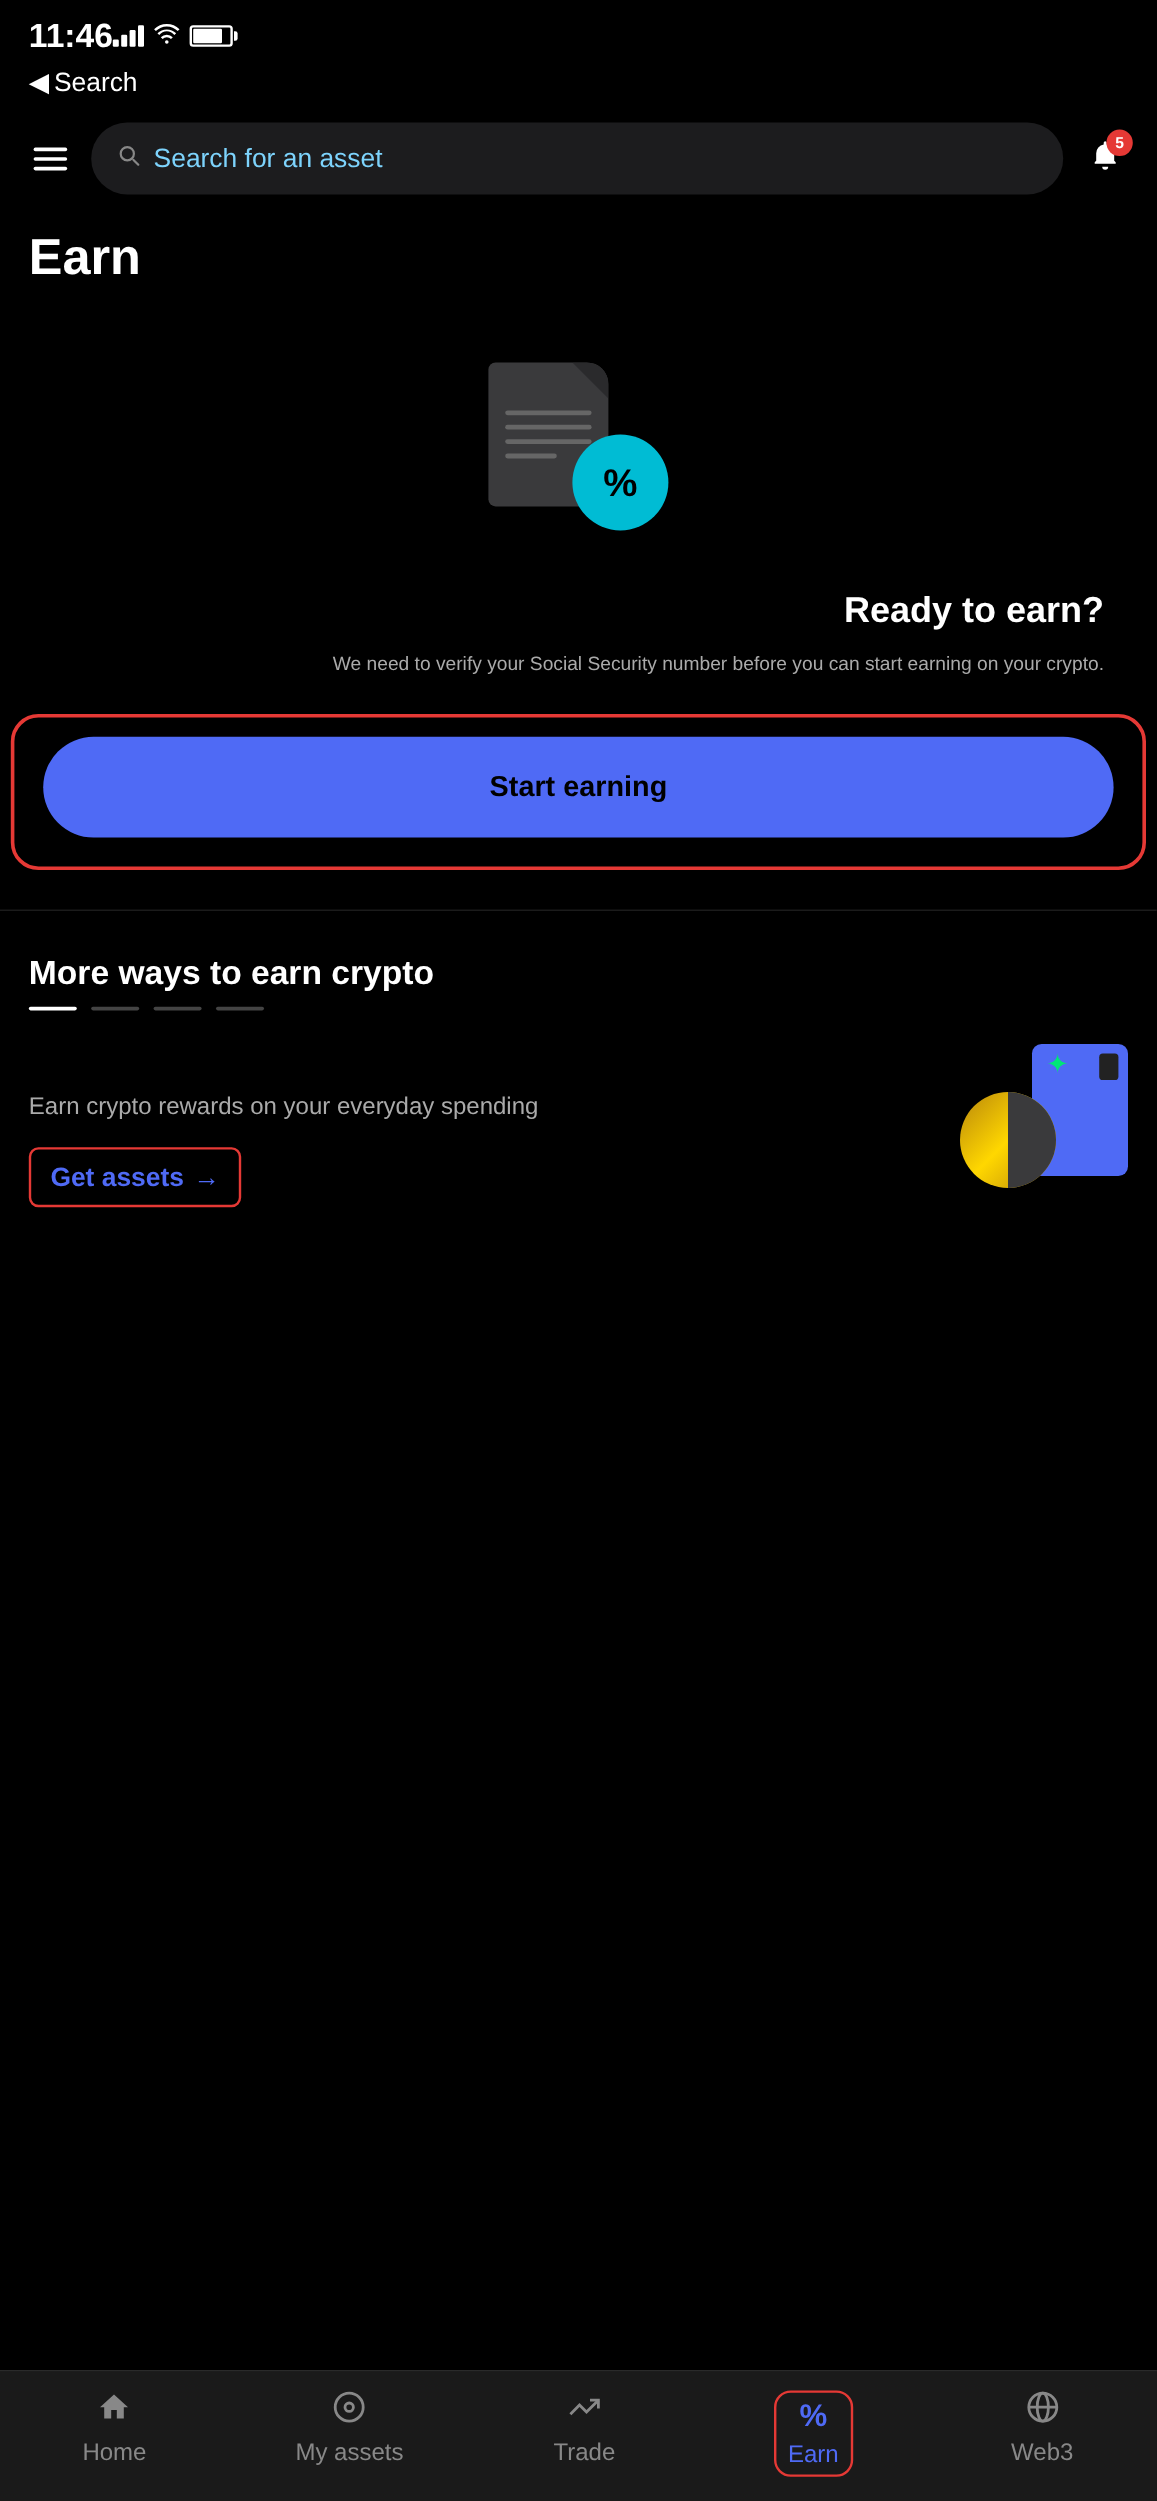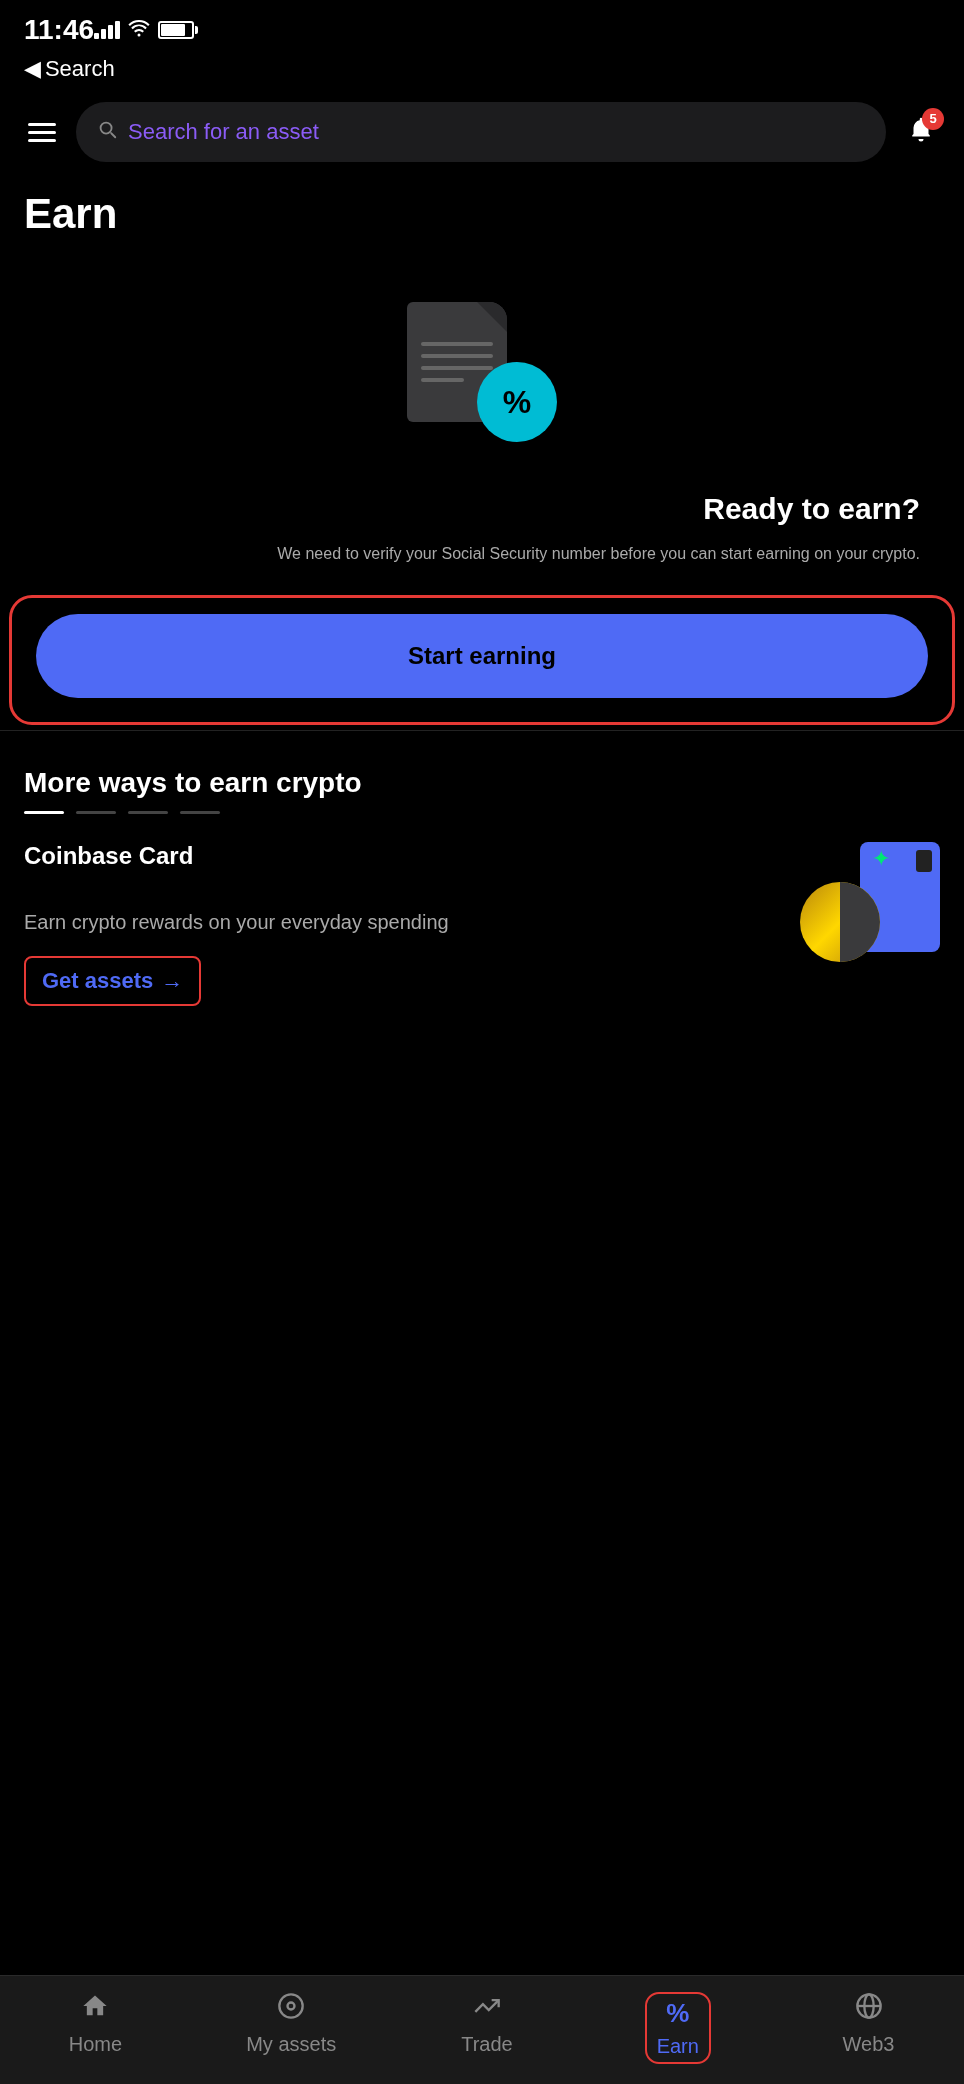--- a/index.html
+++ b/index.html
@@ -136,21 +136,21 @@
       gap: 10px;
       cursor: text;
     }
 
     .search-icon-svg {
       color: #888;
       font-size: 22px;
     }
 
     .search-placeholder {
-      color: #8b5cf6;
+      color: #7dd3fc;
       font-size: 22px;
     }
 
     .notification-btn {
       position: relative;
       cursor: pointer;
       padding: 4px;
     }
 
     .bell-icon {
@@ -265,21 +265,21 @@
     .earn-promo-desc {
       font-size: 16px;
       color: #aaa;
       line-height: 1.5;
     }
 
     
     .start-earning-wrapper {
       padding: 16px 24px 24px;
       outline: 3px solid #e53935;
-      margin: 0 12px 8px;
+      margin: 0 12px 36px;
       border-radius: 20px;
     }
 
     .start-earning-btn {
       width: 100%;
       background: #4f6af5;
       color: #000;
       border: none;
       border-radius: 50px;
       padding: 28px;
@@ -578,21 +578,20 @@
   <div class="tab-indicators">
     <div class="tab-indicator active"></div>
     <div class="tab-indicator inactive"></div>
     <div class="tab-indicator inactive"></div>
     <div class="tab-indicator inactive"></div>
   </div>
 </div>
 
 <div class="coinbase-card-section">
   <div class="coinbase-card-content">
-    <div class="coinbase-card-title">Coinbase Card</div>
     <div class="coinbase-card-desc">Earn crypto rewards on your everyday spending</div>
     <button class="get-started-btn">
       <span>Get assets</span>
       <span>→</span>
     </button>
   </div>
 
   <div class="card-illustration">
     <div class="card-body">
       <div class="card-chip"></div>

